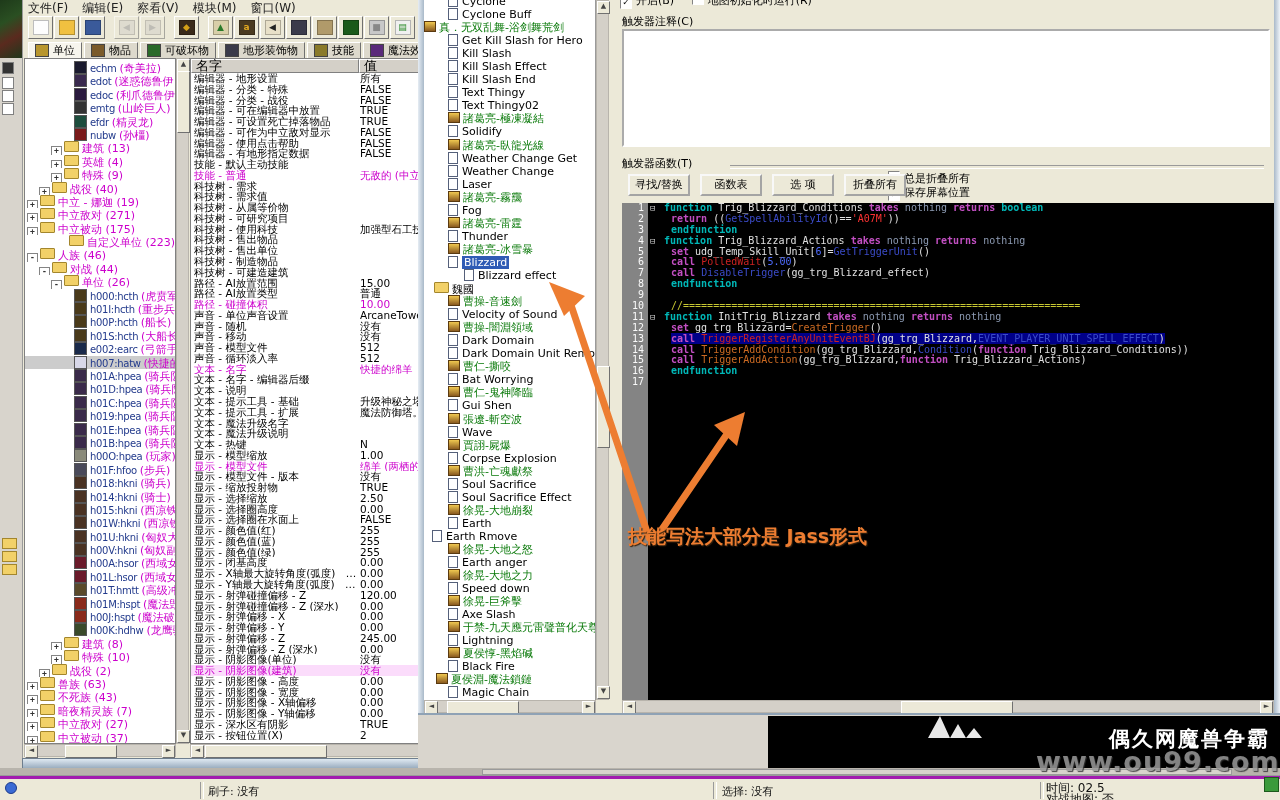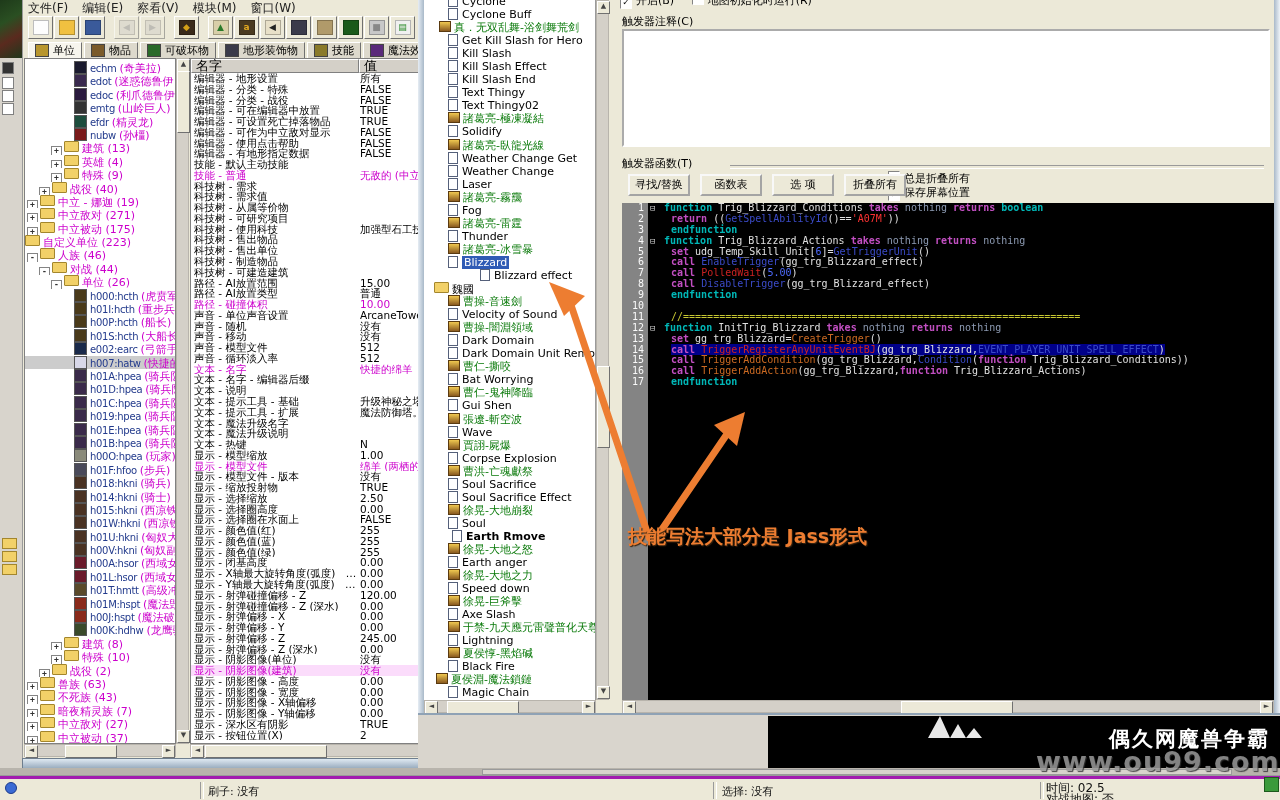--- a/index.html
+++ b/index.html
@@ -182,21 +182,21 @@
     <div class="utrow" style="padding-left: 38px;"><span class="spacer"></span><span class="uico" style="background: rgb(51, 51, 51);"></span><span class="uid">emtg </span><span class="uname">(山岭巨人)</span></div>
     <div class="utrow" style="padding-left: 38px;"><span class="spacer"></span><span class="uico" style="background: rgb(29, 77, 61);"></span><span class="uid">efdr </span><span class="uname">(精灵龙)</span></div>
     <div class="utrow" style="padding-left: 38px;"><span class="spacer"></span><span class="uico" style="background: rgb(122, 26, 26);"></span><span class="uid">nubw </span><span class="uname">(孙橿)</span></div>
     <div class="utrow" style="padding-left: 26px;"><span class="exp">+</span><span class="fico"></span><span class="flabel">建筑 </span><span class="fcount">(13)</span></div>
     <div class="utrow" style="padding-left: 26px;"><span class="exp">+</span><span class="fico"></span><span class="flabel">英雄 </span><span class="fcount">(4)</span></div>
     <div class="utrow" style="padding-left: 26px;"><span class="exp">+</span><span class="fico"></span><span class="flabel">特殊 </span><span class="fcount">(9)</span></div>
     <div class="utrow" style="padding-left: 14px;"><span class="exp">+</span><span class="fico"></span><span class="flabel">战役 </span><span class="fcount">(40)</span></div>
     <div class="utrow" style="padding-left: 2px;"><span class="exp">+</span><span class="fico"></span><span class="flabel">中立 - 娜迦 </span><span class="fcount">(19)</span></div>
     <div class="utrow" style="padding-left: 2px;"><span class="exp">+</span><span class="fico"></span><span class="flabel">中立敌对 </span><span class="fcount">(271)</span></div>
     <div class="utrow" style="padding-left: 2px;"><span class="exp">+</span><span class="fico"></span><span class="flabel">中立被动 </span><span class="fcount">(175)</span></div>
-    <div class="utrow" style="padding-left: 0px;"><span class="fico"></span><span class="flabel">自定义单位 </span><span class="fcount">(223)</span></div>
+    <div class="utrow" style="padding-left: 0px; margin-left: 44px;"><span class="fico"></span><span class="flabel">自定义单位 </span><span class="fcount">(223)</span></div>
     <div class="utrow" style="padding-left: 2px;"><span class="exp">-</span><span class="fico"></span><span class="flabel">人族 </span><span class="fcount">(46)</span></div>
     <div class="utrow" style="padding-left: 14px;"><span class="exp">-</span><span class="fico"></span><span class="flabel">对战 </span><span class="fcount">(44)</span></div>
     <div class="utrow" style="padding-left: 26px;"><span class="exp">-</span><span class="fico"></span><span class="flabel">单位 </span><span class="fcount">(26)</span></div>
     <div class="utrow" style="padding-left: 38px;"><span class="spacer"></span><span class="uico" style="background: rgb(74, 58, 26);"></span><span class="uid">h000:hcth </span><span class="uname">(虎贲军)</span></div>
     <div class="utrow" style="padding-left: 38px;"><span class="spacer"></span><span class="uico" style="background: rgb(74, 58, 26);"></span><span class="uid">h01I:hcth </span><span class="uname">(重步兵队长)</span></div>
     <div class="utrow" style="padding-left: 38px;"><span class="spacer"></span><span class="uico" style="background: rgb(74, 58, 26);"></span><span class="uid">h00P:hcth </span><span class="uname">(船长)</span></div>
     <div class="utrow" style="padding-left: 38px;"><span class="spacer"></span><span class="uico" style="background: rgb(74, 58, 26);"></span><span class="uid">h01S:hcth </span><span class="uname">(大船长)</span></div>
     <div class="utrow" style="padding-left: 38px;"><span class="spacer"></span><span class="uico" style="background: rgb(26, 42, 74);"></span><span class="uid">e002:earc </span><span class="uname">(弓箭手)</span></div>
     <div class="utrow usel" style="padding-left: 38px;"><span class="spacer"></span><span class="uico" style="background: rgb(216, 216, 232);"></span><span class="uid">h007:hatw </span><span class="uname">(快捷的绵羊)</span></div>
     <div class="utrow" style="padding-left: 38px;"><span class="spacer"></span><span class="uico" style="background: rgb(58, 42, 74);"></span><span class="uid">h01A:hpea </span><span class="uname">(骑兵队(右路</span></div>
@@ -508,60 +508,60 @@
 
   <div class="abs cbrow" style="left:202px;top:-7px;">
     <span><span class="cb">✓</span><span>开启(B)</span></span>
     <span style="margin-left:14px;"><span class="cb"></span><span>地图初始化时运行(R)</span></span>
   </div>
 
   <div class="abs" id="ttree">
       <div id="ttreeinner">
         <div class="ttrow" style="padding-left: 24px;"><span class="tdoc"></span><span>Cyclone</span></div>
         <div class="ttrow" style="padding-left: 24px;"><span class="tdoc"></span><span>Cyclone Buff</span></div>
-        <div class="ttrow" style=" margin-left: 15px;"><span class="ttrig"></span><span class="tgreen">真．无双乱舞-浴剑舞荒剑</span></div>
+        <div class="ttrow" style=""><span class="ttrig"></span><span class="tgreen">真．无双乱舞-浴剑舞荒剑</span></div>
         <div class="ttrow" style="padding-left: 24px;"><span class="tdoc"></span><span>Get Kill Slash for Hero</span></div>
         <div class="ttrow" style="padding-left: 24px;"><span class="tdoc"></span><span>Kill Slash</span></div>
         <div class="ttrow" style="padding-left: 24px;"><span class="tdoc"></span><span>Kill Slash Effect</span></div>
         <div class="ttrow" style="padding-left: 24px;"><span class="tdoc"></span><span>Kill Slash End</span></div>
         <div class="ttrow" style="padding-left: 24px;"><span class="tdoc"></span><span>Text Thingy</span></div>
         <div class="ttrow" style="padding-left: 24px;"><span class="tdoc"></span><span>Text Thingy02</span></div>
         <div class="ttrow" style="padding-left: 24px;"><span class="ttrig"></span><span class="tgreen">諸葛亮-極凍凝結</span></div>
         <div class="ttrow" style="padding-left: 24px;"><span class="tdoc"></span><span>Solidify</span></div>
         <div class="ttrow" style="padding-left: 24px;"><span class="ttrig"></span><span class="tgreen">諸葛亮-臥龍光線</span></div>
         <div class="ttrow" style="padding-left: 24px;"><span class="tdoc"></span><span>Weather Change Get</span></div>
         <div class="ttrow" style="padding-left: 24px;"><span class="tdoc"></span><span>Weather Change</span></div>
         <div class="ttrow" style="padding-left: 24px;"><span class="tdoc"></span><span>Laser</span></div>
         <div class="ttrow" style="padding-left: 24px;"><span class="ttrig"></span><span class="tgreen">諸葛亮-霧靄</span></div>
         <div class="ttrow" style="padding-left: 24px;"><span class="tdoc"></span><span>Fog</span></div>
         <div class="ttrow" style="padding-left: 24px;"><span class="ttrig"></span><span class="tgreen">諸葛亮-雷霆</span></div>
         <div class="ttrow" style="padding-left: 24px;"><span class="tdoc"></span><span>Thunder</span></div>
         <div class="ttrow" style="padding-left: 24px;"><span class="ttrig"></span><span class="tgreen">諸葛亮-冰雪暴</span></div>
         <div class="ttrow" style="padding-left: 24px;"><span class="tdoc"></span><span class="tsel">Blizzard</span></div>
-        <div class="ttrow" style="padding-left: 40px; margin-left: 16px;"><span class="tdoc"></span><span>Blizzard effect</span></div>
+        <div class="ttrow" style="padding-left: 40px;"><span class="tdoc"></span><span>Blizzard effect</span></div>
         <div class="ttrow" style="padding-left: 10px;"><span class="fico"></span><span>魏國</span></div>
         <div class="ttrow" style="padding-left: 24px;"><span class="ttrig"></span><span class="tgreen">曹操-音速劍</span></div>
         <div class="ttrow" style="padding-left: 24px;"><span class="tdoc"></span><span>Velocity of Sound</span></div>
         <div class="ttrow" style="padding-left: 24px;"><span class="ttrig"></span><span class="tgreen">曹操-闇淵領域</span></div>
         <div class="ttrow" style="padding-left: 24px;"><span class="tdoc"></span><span>Dark Domain</span></div>
         <div class="ttrow" style="padding-left: 24px;"><span class="tdoc"></span><span>Dark Domain Unit Remove</span></div>
         <div class="ttrow" style="padding-left: 24px;"><span class="ttrig"></span><span class="tgreen">曹仁-撕咬</span></div>
         <div class="ttrow" style="padding-left: 24px;"><span class="tdoc"></span><span>Bat Worrying</span></div>
         <div class="ttrow" style="padding-left: 24px;"><span class="ttrig"></span><span class="tgreen">曹仁-鬼神降臨</span></div>
         <div class="ttrow" style="padding-left: 24px;"><span class="tdoc"></span><span>Gui Shen</span></div>
         <div class="ttrow" style="padding-left: 24px;"><span class="ttrig"></span><span class="tgreen">張遼-斬空波</span></div>
         <div class="ttrow" style="padding-left: 24px;"><span class="tdoc"></span><span>Wave</span></div>
         <div class="ttrow" style="padding-left: 24px;"><span class="ttrig"></span><span class="tgreen">賈詡-屍爆</span></div>
         <div class="ttrow" style="padding-left: 24px;"><span class="tdoc"></span><span>Corpse Explosion</span></div>
         <div class="ttrow" style="padding-left: 24px;"><span class="ttrig"></span><span class="tgreen">曹洪-亡魂獻祭</span></div>
         <div class="ttrow" style="padding-left: 24px;"><span class="tdoc"></span><span>Soul Sacrifice</span></div>
         <div class="ttrow" style="padding-left: 24px;"><span class="tdoc"></span><span>Soul Sacrifice Effect</span></div>
         <div class="ttrow" style="padding-left: 24px;"><span class="ttrig"></span><span class="tgreen">徐晃-大地崩裂</span></div>
-        <div class="ttrow" style="padding-left: 24px;"><span class="tdoc"></span><span>Soul</span></div>
-        <div class="ttrow" style="padding-left: 28px; font-weight: bold;"><span class="tdoc"></span><span>Earth Rmove</span></div>
+        <div class="ttrow" style="padding-left: 24px;"><span class="tdoc"></span><span>Earth</span></div>
+        <div class="ttrow" style="padding-left: 8px;"><span class="tdoc"></span><span>Earth Rmove</span></div>
         <div class="ttrow" style="padding-left: 24px;"><span class="ttrig"></span><span class="tgreen">徐晃-大地之怒</span></div>
         <div class="ttrow" style="padding-left: 24px;"><span class="tdoc"></span><span>Earth anger</span></div>
         <div class="ttrow" style="padding-left: 24px;"><span class="ttrig"></span><span class="tgreen">徐晃-大地之力</span></div>
         <div class="ttrow" style="padding-left: 24px;"><span class="tdoc"></span><span>Speed down</span></div>
         <div class="ttrow" style="padding-left: 24px;"><span class="ttrig"></span><span class="tgreen">徐晃-巨斧擊</span></div>
         <div class="ttrow" style="padding-left: 24px;"><span class="tdoc"></span><span>Axe Slash</span></div>
         <div class="ttrow" style="padding-left: 24px;"><span class="ttrig"></span><span class="tgreen">于禁-九天應元雷聲普化天尊</span></div>
         <div class="ttrow" style="padding-left: 24px;"><span class="tdoc"></span><span>Lightning</span></div>
         <div class="ttrow" style="padding-left: 24px;"><span class="ttrig"></span><span class="tgreen">夏侯惇-黑焰碱</span></div>
         <div class="ttrow" style="padding-left: 24px;"><span class="tdoc"></span><span>Black Fire</span></div>
@@ -607,21 +607,20 @@
         <div class="gnum">15</div>
         <div class="gnum">16</div>
         <div class="gnum">17</div>
       </div>
     <div id="codelines">
         <div class="cline"><span class="fold">⊟</span><span><span class="kw1">function</span><span class="pl"> Trig_Blizzard_Conditions </span><span class="kw2">takes</span><span class="pl"> </span><span class="arg">nothing</span><span class="pl"> </span><span class="kw2">returns</span><span class="pl"> </span><span class="kw1">boolean</span></span></div>
         <div class="cline ind"><span><span class="kw2">return</span><span class="pl"> ((</span><span class="nat">GetSpellAbilityId</span><span class="pl">()==</span><span class="str">'A07M'</span><span class="pl">))</span></span></div>
         <div class="cline ind"><span><span class="kw1">endfunction</span></span></div>
         <div class="cline"><span class="fold">⊟</span><span><span class="kw1">function</span><span class="pl"> Trig_Blizzard_Actions </span><span class="kw2">takes</span><span class="pl"> </span><span class="arg">nothing</span><span class="pl"> </span><span class="kw2">returns</span><span class="pl"> </span><span class="arg">nothing</span></span></div>
         <div class="cline ind"><span><span class="kw2">set</span><span class="pl"> udg_Temp_Skill_Unit[</span><span class="num">6</span><span class="pl">]=</span><span class="nat">GetTriggerUnit</span><span class="pl">()</span></span></div>
-        <div class="cline ind"><span><span class="kw2">call</span><span class="pl"> </span><span class="nat">EnableTrigger</span><span class="pl">(gg_trg_Blizzard_effect)</span></span></div>
         <div class="cline ind"><span><span class="kw2">call</span><span class="pl"> </span><span class="bj">PolledWait</span><span class="pl">(</span><span class="num">5.00</span><span class="pl">)</span></span></div>
         <div class="cline ind"><span><span class="kw2">call</span><span class="pl"> </span><span class="nat">DisableTrigger</span><span class="pl">(gg_trg_Blizzard_effect)</span></span></div>
         <div class="cline ind"><span><span class="kw1">endfunction</span></span></div>
         <div class="cline"><span></span></div>
         <div class="cline ind"><span><span class="com">//==================================================================</span></span></div>
         <div class="cline"><span class="fold">⊟</span><span><span class="kw1">function</span><span class="pl"> InitTrig_Blizzard </span><span class="kw2">takes</span><span class="pl"> </span><span class="arg">nothing</span><span class="pl"> </span><span class="kw2">returns</span><span class="pl"> </span><span class="arg">nothing</span></span></div>
         <div class="cline ind"><span><span class="kw2">set</span><span class="pl"> gg_trg_Blizzard=</span><span class="bj2">CreateTrigger</span><span class="pl">()</span></span></div>
         <div class="cline ind"><span class="lsel"><span class="kw2">call</span><span class="pl"> </span><span class="bj">TriggerRegisterAnyUnitEventBJ</span><span class="pl">(gg_trg_Blizzard,</span><span class="nat">EVENT_PLAYER_UNIT_SPELL_EFFECT</span><span class="pl">)</span></span></div>
         <div class="cline ind"><span><span class="kw2">call</span><span class="pl"> </span><span class="bj2">TriggerAddCondition</span><span class="pl">(gg_trg_Blizzard,</span><span class="nat">Condition</span><span class="pl">(</span><span class="kw2">function</span><span class="pl"> Trig_Blizzard_Conditions))</span></span></div>
         <div class="cline ind"><span><span class="kw2">call</span><span class="pl"> </span><span class="bj2">TriggerAddAction</span><span class="pl">(gg_trg_Blizzard,</span><span class="kw2">function</span><span class="pl"> Trig_Blizzard_Actions)</span></span></div>

